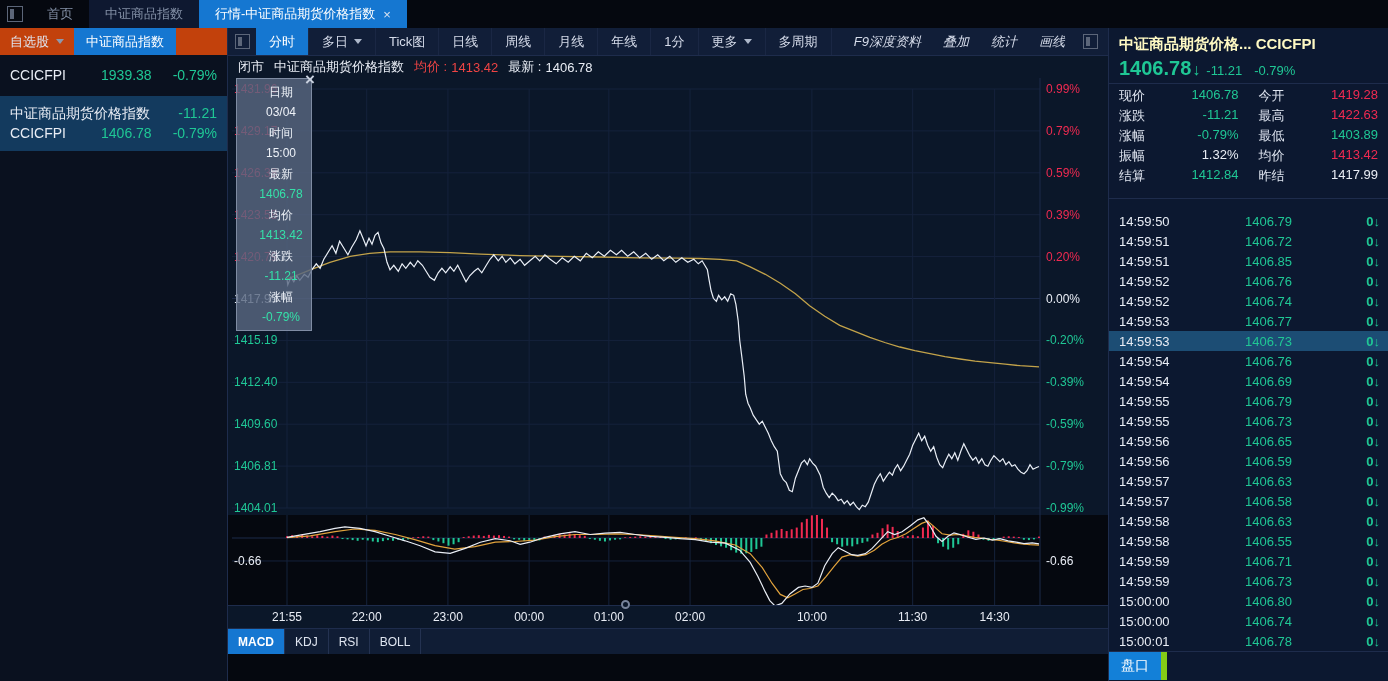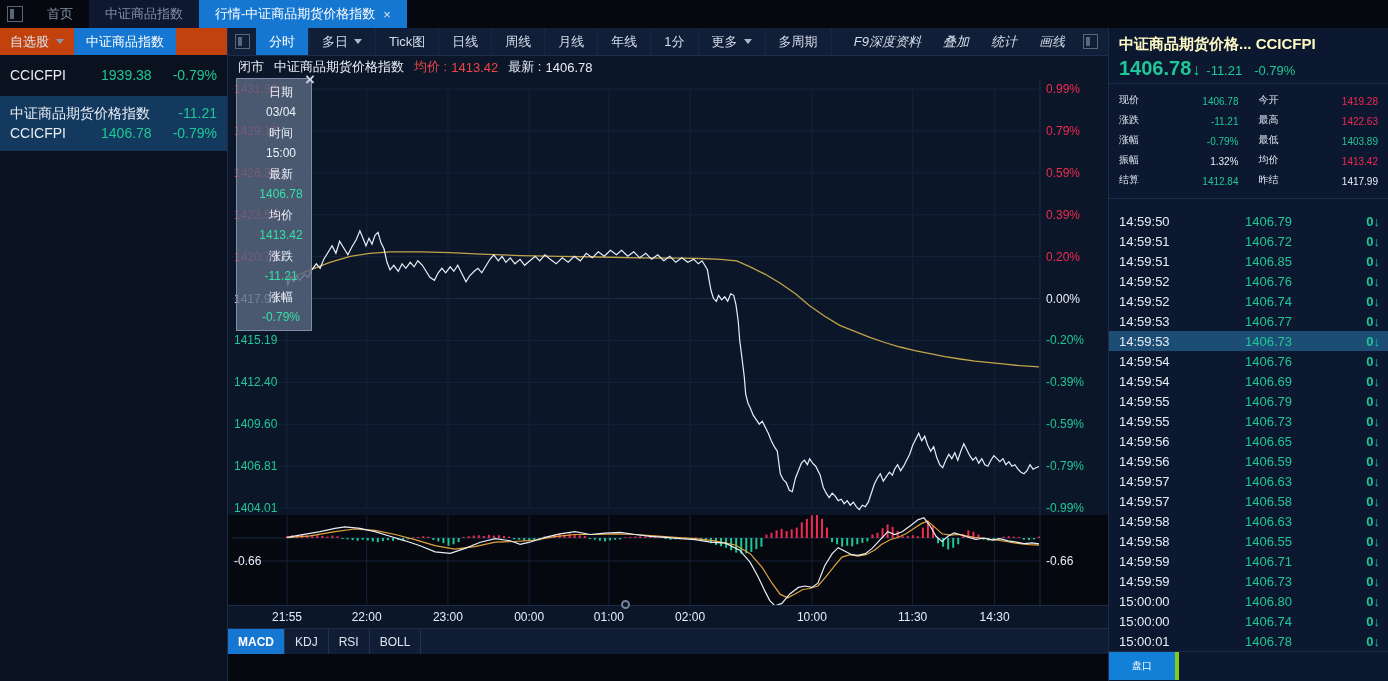--- a/index.html
+++ b/index.html
@@ -96,34 +96,34 @@
   
   .right-panel { position:absolute; left:1108px; top:28px; width:280px; height:653px;
     background:#0c1830; border-left:1px solid #1e2c4c; }
   .rp-header { height:56px; padding:5px 10px 0 10px; border-bottom:1px solid #1e2c4c; }
   .rp-title { font-size:15px; color:#fef9c3; font-weight:bold; line-height:22px; white-space:nowrap; }
   .rp-price-row { display:flex; align-items:baseline; line-height:26px; }
   .rp-price { font-size:20px; font-weight:bold; }
   .rp-arrow { font-size:16px; font-weight:bold; margin:0 6px 0 1px; }
   .rp-chg { font-size:13px; margin-right:12px; }
   .rp-grid { height:106px; padding:3px 10px 0 10px; }
-  .qg-row { display:flex; align-items:flex-end; height:20px; font-size:10px; }
+  .qg-row { display:flex; align-items:flex-start; height:20px; font-size:13px; }
   .qg-label { width:42px; color:#dfe5f0; }
   .qg-val { flex:1; text-align:right; }
   .qg-label.second { margin-left:20px; }
   .rp-divider { height:1px; background:#1e2c4c; margin:8px 0 0 0; }
   .rp-list { margin-top:12px; height:440px; overflow:hidden; }
   .tape-row { display:flex; align-items:center; height:20px; font-size:13px; padding:0 8px 0 10px; }
   .tape-row.hl { background:#1c4d74; }
   .tape-time { width:78px; color:#e9edf5; }
   .tape-price { flex:1; text-align:right; margin-right:58px; }
   .tape-vol { width:30px; text-align:right; font-weight:bold; }
   .rp-footer { height:29px; border-top:1px solid #1e2c4c; background:#0c1830; display:flex; }
-  .rp-tab { width:70px; display:flex; align-items:center; justify-content:center;
-    background:#1380d8; color:#fff; font-size:10px; border-right:4px solid #84cc16; }
+  .rp-tab { width:58px; display:flex; align-items:center; justify-content:center;
+    background:#1380d8; color:#fff; font-size:14px; border-right:6px solid #84cc16; }
 </style>
 </head>
 <body>
 
 <div class="app">
 
   <div class="topbar">
     <span class="win-icon"></span>
     <div id="topTabs" style="display:flex;align-items:stretch;">
         <div class="top-tab">

